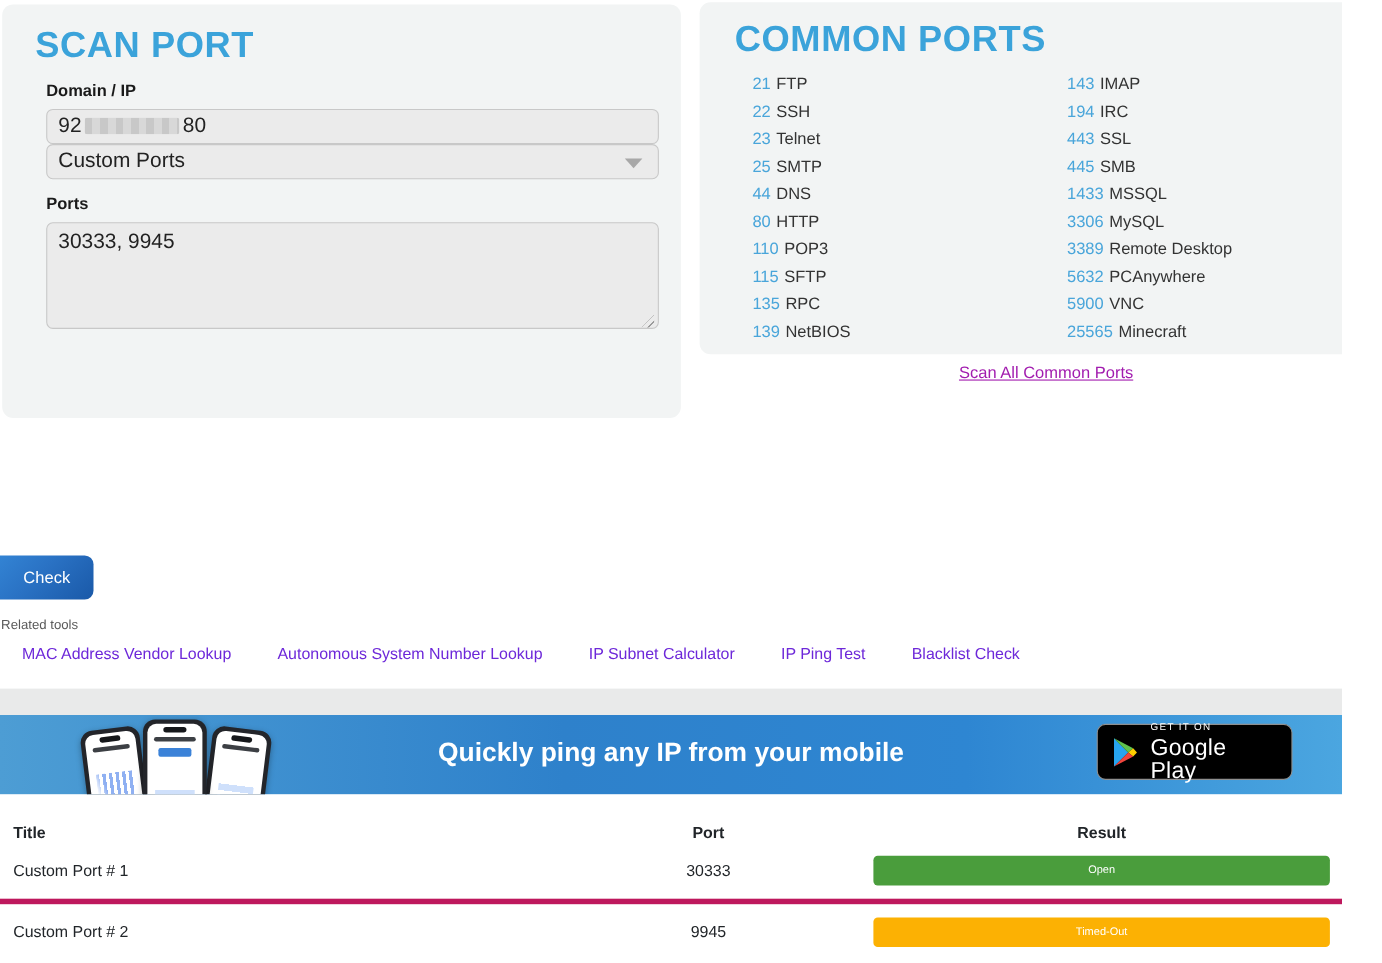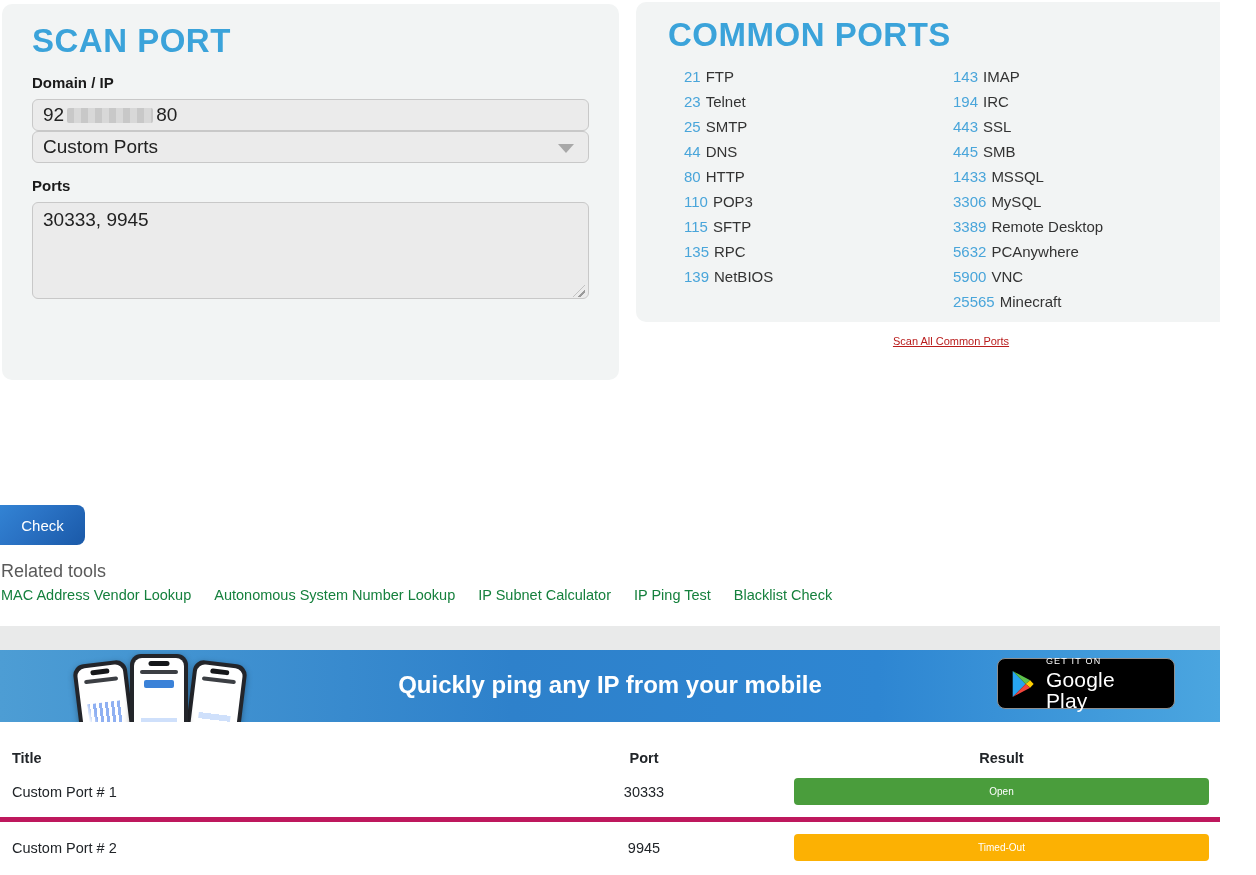--- a/index.html
+++ b/index.html
@@ -7,56 +7,56 @@
   .page { position:relative; width:1220px; height:875px; overflow:hidden; background:#fff; color:#212529; font-size:15px; }
 
   
   .panel { position:absolute; background:#f2f4f4; border-radius:10px; }
   .left-panel  { left:2px; top:4px; width:617px; height:376px; }
   .right-panel { left:636px; top:2px; width:618px; height:320px; }
   .panel-title { font-size:33px; font-weight:bold; color:#3ba3da; letter-spacing:.5px; }
   .left-panel .panel-title { margin:18px 0 0 30px; }
   .right-panel .panel-title { margin:14px 0 0 32px; }
 
-  .form { margin:12px 30px 0 30px; }
+  .form { margin:12px 30px 0 40px; }
   .field-label { display:block; font-weight:bold; font-size:15px; color:#1a1a1a; margin:14px 0 8px; }
   .input, .select, textarea.ports {
     width:557px; background:#ebebeb; border:1px solid #c8c8c8; border-radius:6px;
     font-family:"Liberation Sans", sans-serif; font-size:19px; color:#222;
   }
   .input { height:32px; line-height:30px; padding:0 10px; }
   .masked { display:inline-block; width:86px; height:15px; margin:0 3px; vertical-align:-2px; border-radius:2px;
     background:repeating-linear-gradient(90deg,#c8c8c8 0 7px,#d8d8d8 7px 14px),
                repeating-linear-gradient(0deg,rgba(175,175,175,.55) 0 7px,rgba(215,215,215,.55) 7px 14px);
     filter:blur(.6px); }
   .select { position:relative; height:32px; line-height:30px; padding:0 34px 17px 10px; cursor:default; }
   .chevron-down { position:absolute; right:14px; top:12px; width:0; height:0;
     border-left:8px solid transparent; border-right:8px solid transparent; border-top:9px solid #a8a8a8; }
   .textarea-wrap { position:relative; width:557px; }
   textarea.ports { height:97px; padding:6px 10px; resize:none; outline:none; }
   .resize-handle { position:absolute; right:4px; bottom:5px; width:12px; height:12px;
     background:repeating-linear-gradient(135deg,transparent 0 3px,#9a9a9a 3px 4.5px);
     clip-path:polygon(100% 0,100% 100%,0 100%); }
 
   
-  .ports-cols { display:flex; margin:10px 0 0 48px; }
+  .ports-cols { display:flex; margin:10px 0 0 48px;gap:17px; }
   .ports-cols ul { list-style:none; }
   .ports-cols ul:first-child { width:269px; }
   .ports-cols li { line-height:25px; font-size:15px; color:#333; }
   .port-num { color:#49a5da; margin-right:5px; }
   .scan-all { position:absolute; left:636px; top:331px; width:618px; text-align:center; }
-  .scan-all a { color:#b91c1c; font-size:11px; text-decoration:underline;margin-left:12px; }
+  .scan-all a { color:#a21caf; font-size:15px; text-decoration:underline;margin-left:12px; }
 
   
   .check-btn { position:absolute; left:-8px; top:505px; width:93px; height:40px; border:none; border-radius:8px;
     background:linear-gradient(135deg,#3486d6 0%,#2a72c4 45%,#1a59a8 100%); color:#fff; font-size:15px;
     font-family:"Liberation Sans", sans-serif; cursor:pointer; padding-left:8px; }
-  .related-label { position:absolute; left:1px; top:561px; font-size:18px; color:#5a5a5a; }
+  .related-label { position:absolute; left:1px; top:561px; font-size:12px; color:#5a5a5a; }
   .related-links { position:absolute; left:1px; top:587px; display:flex; gap:23px; }
-  .related-links a { color:#15803d; font-size:14.5px; text-decoration:none; white-space:nowrap; }
+  .related-links a { color:#6d28d9; font-size:14.5px; text-decoration:none; white-space:nowrap;margin-left:19px; }
 
   
   .divider-strip { position:absolute; left:0; top:626px; width:100%; height:24px; background:#e9eaea; }
   .banner { position:absolute; left:0; top:650px; width:100%; height:72px; overflow:hidden;
     background:linear-gradient(90deg,#4d9dd4 0%,#2e81cb 42%,#2e86d2 72%,#4ba6e0 100%); }
   .headline { position:absolute; left:0; right:0; top:21px; text-align:center; color:#fff; font-size:24px; font-weight:bold; }
 
   .phones { position:absolute; left:78px; top:2px; width:172px; height:120px; }
   .phone { position:absolute; background:#23252a; border-radius:11px; padding:4px; box-shadow:0 2px 6px rgba(0,0,0,.35); }
   .phone-left  { left:0; top:10px; width:54px; height:100px; transform:rotate(-7deg); z-index:1; }
@@ -112,20 +112,21 @@
         <span class="resize-handle"></span>
       </div>
     </div>
   </section>
 
   <section class="panel right-panel">
     <h1 class="panel-title">COMMON PORTS</h1>
     <div class="ports-cols">
       <ul>
         <li><span class="port-num">21</span><span>FTP</span></li>
+        <li><span class="port-num">22</span><span>SSH</span></li>
         <li><span class="port-num">23</span><span>Telnet</span></li>
         <li><span class="port-num">25</span><span>SMTP</span></li>
         <li><span class="port-num">44</span><span>DNS</span></li>
         <li><span class="port-num">80</span><span>HTTP</span></li>
         <li><span class="port-num">110</span><span>POP3</span></li>
         <li><span class="port-num">115</span><span>SFTP</span></li>
         <li><span class="port-num">135</span><span>RPC</span></li>
         <li><span class="port-num">139</span><span>NetBIOS</span></li>
       </ul>
       <ul>

